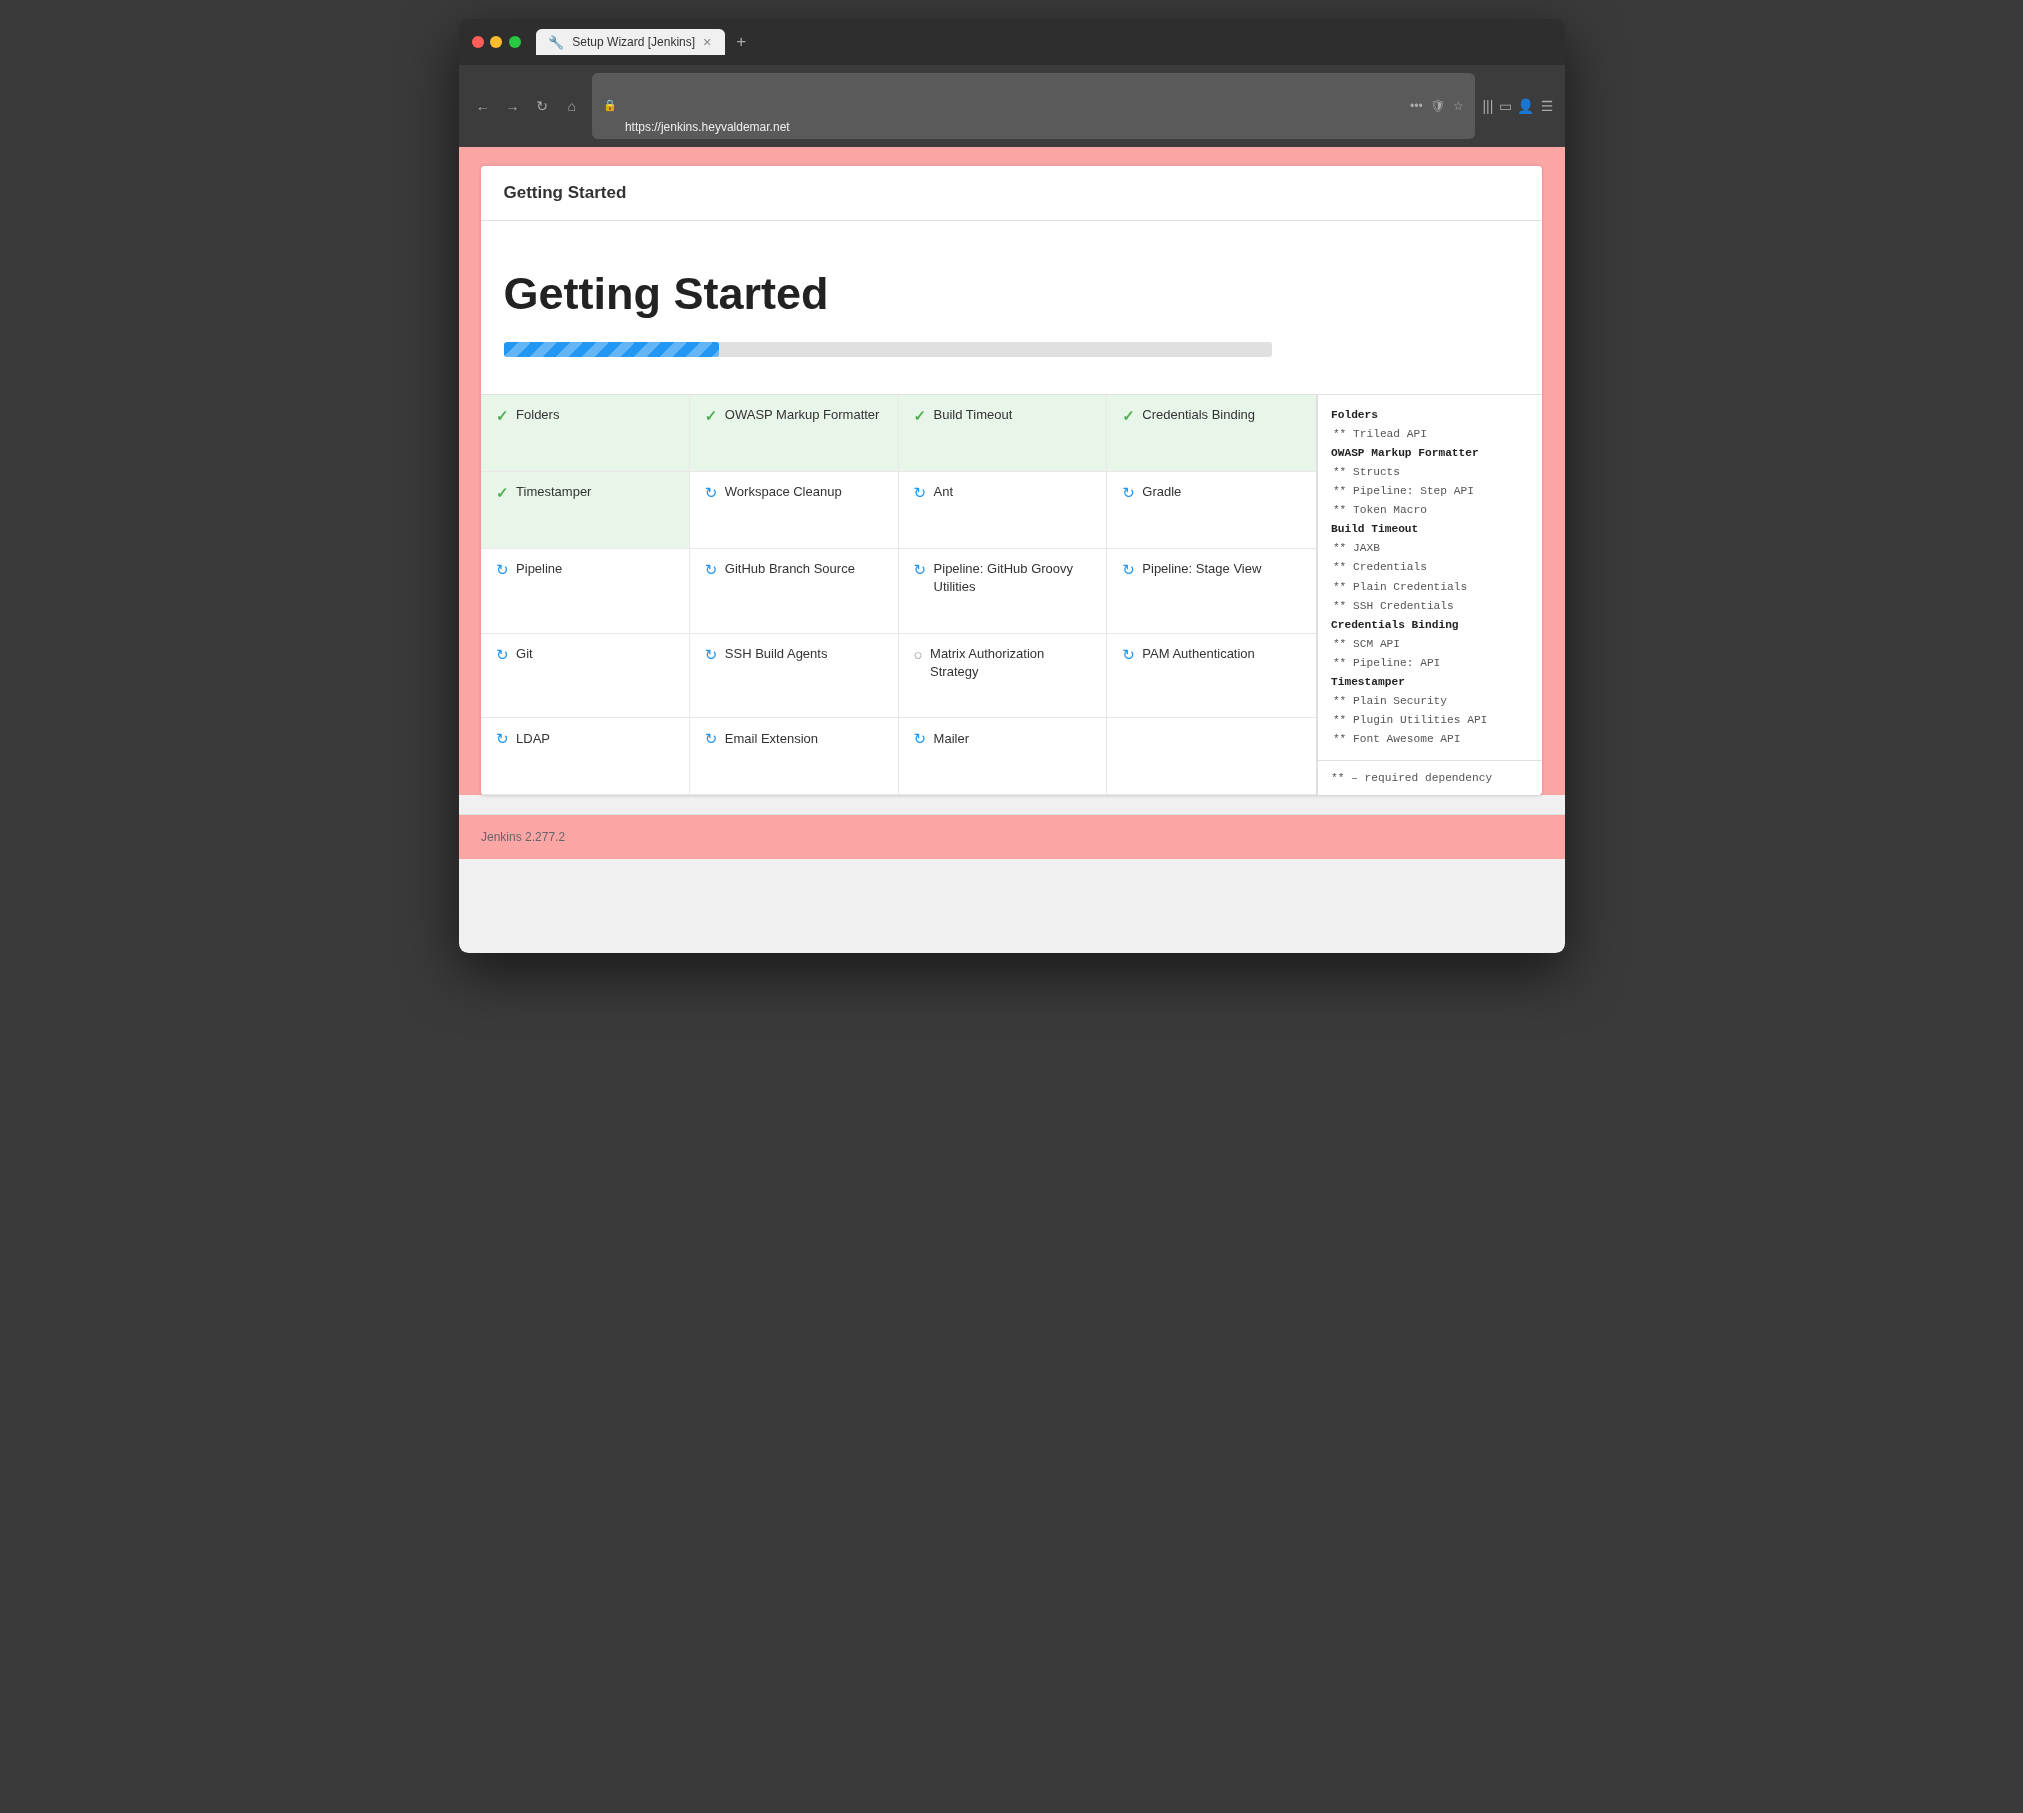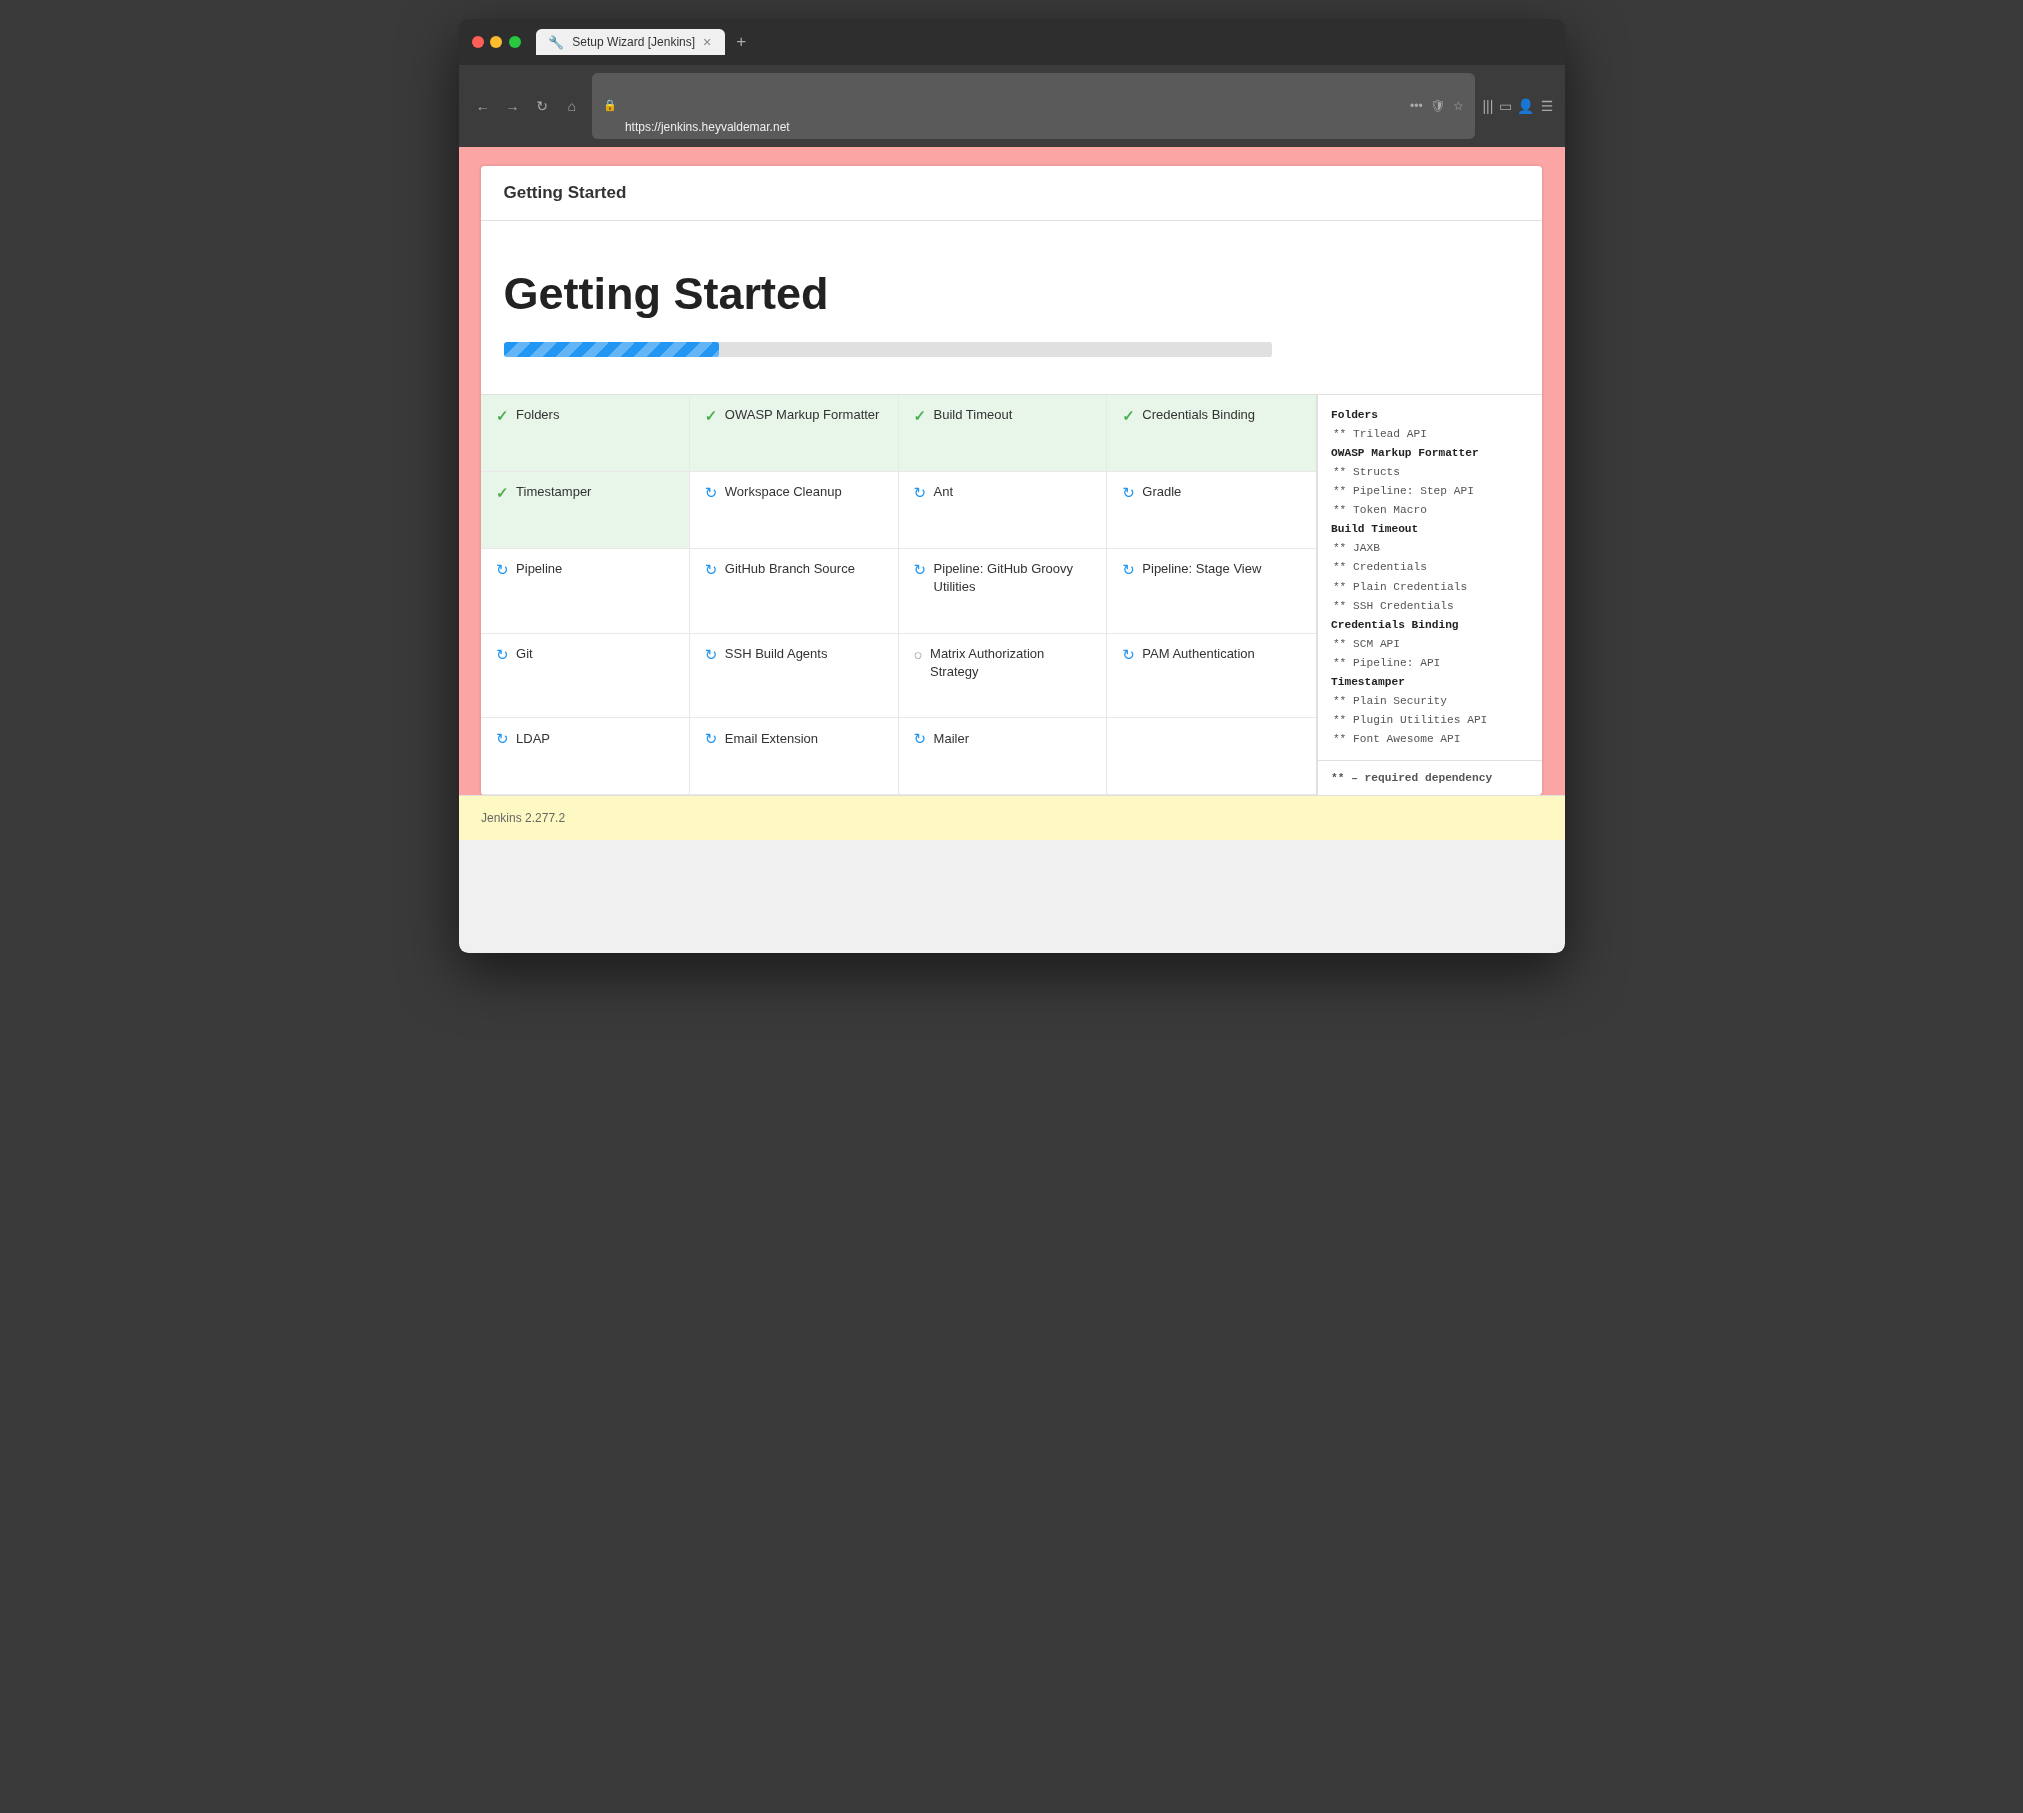--- a/index.html
+++ b/index.html
@@ -294,28 +294,28 @@
       color: #555;
       padding-left: 1.9px;
     }
 
     .dep-footer {
       border-top: 0.9px solid #e0e0e0;
       padding: 11.2px 13px;
       font-size: 11.2px;
       font-family: 'Courier New', Courier, monospace;
       color: #555;
-      font-weight: bold;
     }
 
     
     .page-footer {
-      background: #fef9c3;
+      background: #fca5a5;
       border-top: 0.9px solid #e0e0e0;
       padding: 15px 22.5px;
+      margin-top: 19px;
       font-size: 12px;
       color: #666;
     }
 
     .browser-footer {
       background: #f0f0f0;
       height: 28px;
     }
   </style>
 </head>

